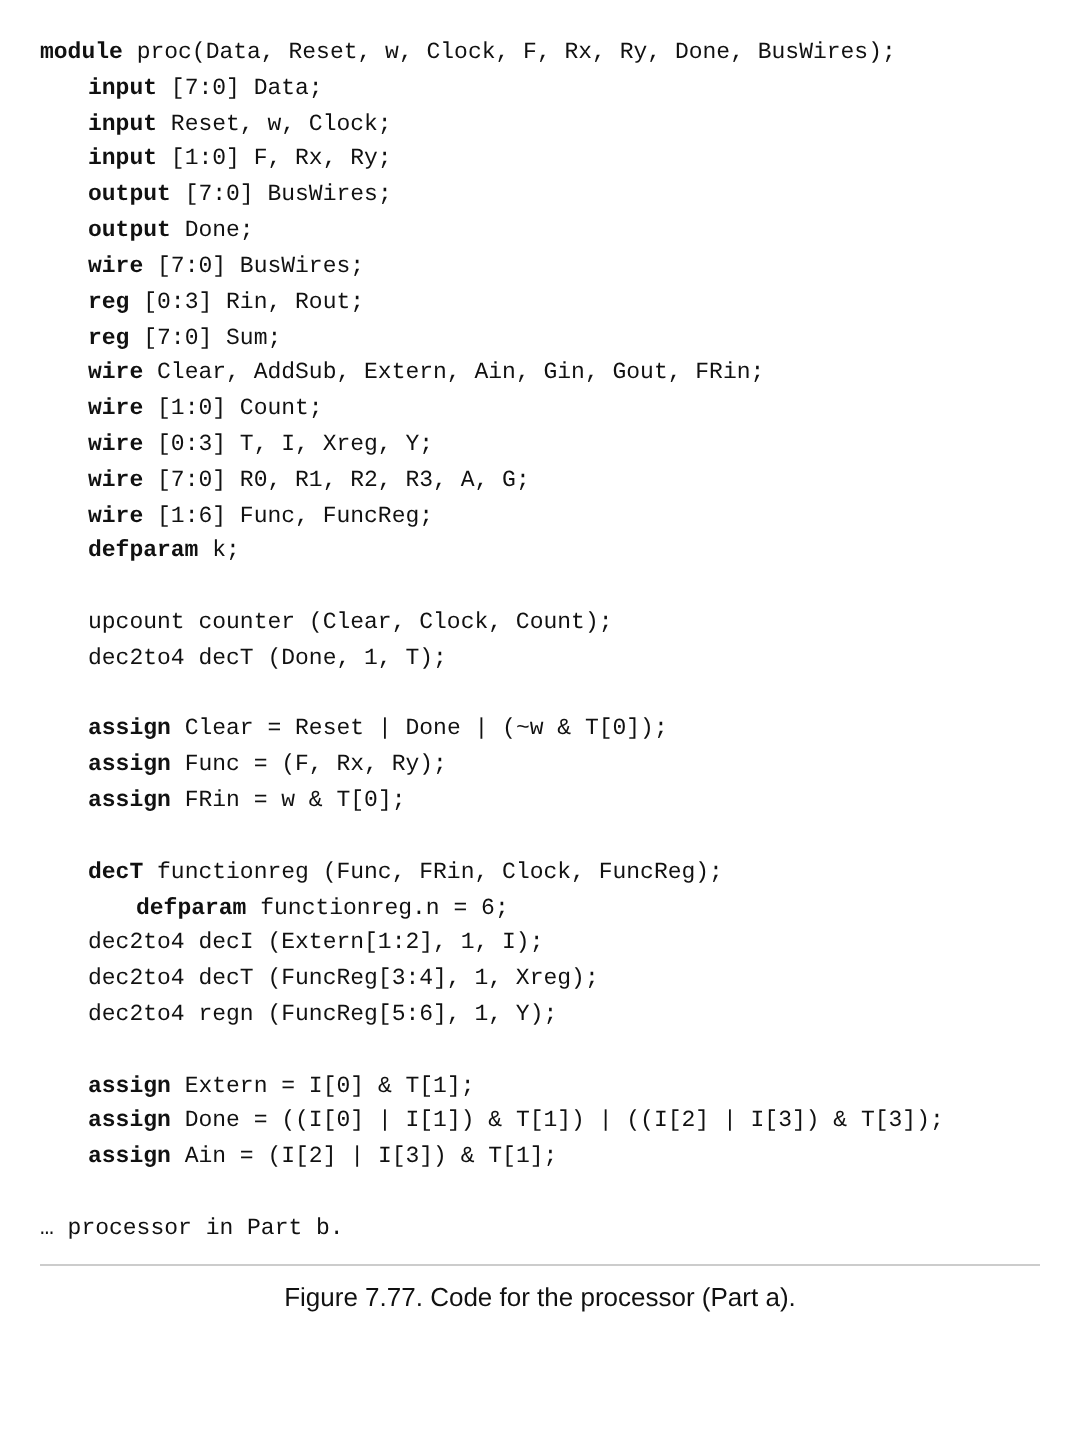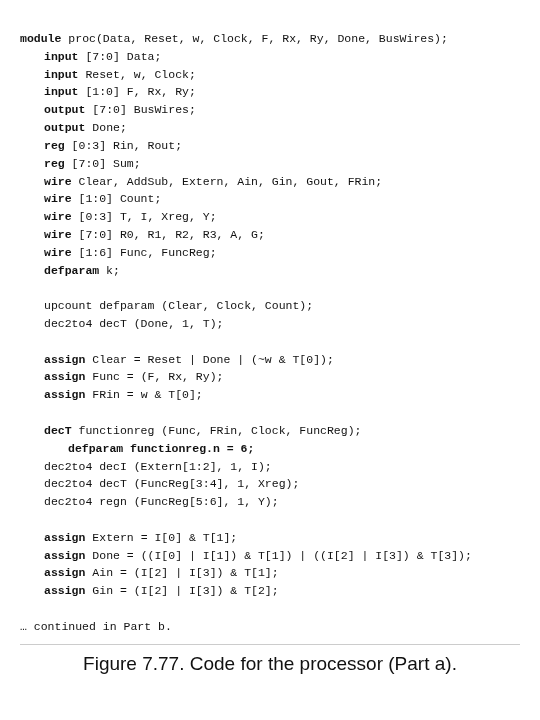--- a/index.html
+++ b/index.html
@@ -11,75 +11,74 @@
       font-size: 11.5px;
       color: #111;
       overflow: hidden;
     }
     .page {
       width: 540px;
       height: 543px;
       display: flex;
       flex-direction: column;
       padding: 18px 20px 12px 20px;
-      margin-top: 12px;
     }
     .code-block {
       flex: 1;
       line-height: 1.55;
     }
     .code-line {
       white-space: pre;
       display: block;
     }
     .indent1 { padding-left: 24px; }
-    .indent2 { padding-left: 48px; font-weight: bold; }
+    .indent2 { padding-left: 48px; }
     .figure-caption {
       text-align: center;
       font-family: Arial, sans-serif;
-      font-size: 19px;
+      font-size: 13px;
       margin-top: 8px;
       padding-top: 8px;
       border-top: 1px solid #ccc;
     }
   </style>
 </head>
 <body>
 
 <div class="page">
   <div class="code-block" id="code-container">
       <div class="code-line"><strong>module</strong> proc(Data, Reset, w, Clock, F, Rx, Ry, Done, BusWires);</div>
       <div class="code-line indent1"><strong>input</strong> [7:0] Data;</div>
       <div class="code-line indent1"><strong>input</strong> Reset, w, Clock;</div>
       <div class="code-line indent1"><strong>input</strong> [1:0] F, Rx, Ry;</div>
       <div class="code-line indent1"><strong>output</strong> [7:0] BusWires;</div>
       <div class="code-line indent1"><strong>output</strong> Done;</div>
+      <div class="code-line indent1"><strong>wire</strong> [7:0] BusWires;</div>
       <div class="code-line indent1"><strong>reg</strong> [0:3] Rin, Rout;</div>
       <div class="code-line indent1"><strong>reg</strong> [7:0] Sum;</div>
       <div class="code-line indent1"><strong>wire</strong> Clear, AddSub, Extern, Ain, Gin, Gout, FRin;</div>
       <div class="code-line indent1"><strong>wire</strong> [1:0] Count;</div>
       <div class="code-line indent1"><strong>wire</strong> [0:3] T, I, Xreg, Y;</div>
       <div class="code-line indent1"><strong>wire</strong> [7:0] R0, R1, R2, R3, A, G;</div>
       <div class="code-line indent1"><strong>wire</strong> [1:6] Func, FuncReg;</div>
       <div class="code-line indent1"><strong>defparam</strong> k;</div>
       <div class="code-line">&nbsp;</div>
-      <div class="code-line indent1">upcount defparam (Clear, Clock, Count);</div>
+      <div class="code-line indent1">upcount counter (Clear, Clock, Count);</div>
       <div class="code-line indent1">dec2to4 decT (Done, 1, T);</div>
       <div class="code-line">&nbsp;</div>
       <div class="code-line indent1"><strong>assign</strong> Clear = Reset | Done | (~w &amp; T[0]);</div>
       <div class="code-line indent1"><strong>assign</strong> Func = (F, Rx, Ry);</div>
       <div class="code-line indent1"><strong>assign</strong> FRin = w &amp; T[0];</div>
       <div class="code-line">&nbsp;</div>
       <div class="code-line indent1"><strong>decT</strong> functionreg (Func, FRin, Clock, FuncReg);</div>
       <div class="code-line indent2"><strong>defparam</strong> functionreg.n = 6;</div>
       <div class="code-line indent1">dec2to4 decI (Extern[1:2], 1, I);</div>
       <div class="code-line indent1">dec2to4 decT (FuncReg[3:4], 1, Xreg);</div>
       <div class="code-line indent1">dec2to4 regn (FuncReg[5:6], 1, Y);</div>
       <div class="code-line">&nbsp;</div>
       <div class="code-line indent1"><strong>assign</strong> Extern = I[0] &amp; T[1];</div>
       <div class="code-line indent1"><strong>assign</strong> Done = ((I[0] | I[1]) &amp; T[1]) | ((I[2] | I[3]) &amp; T[3]);</div>
       <div class="code-line indent1"><strong>assign</strong> Ain = (I[2] | I[3]) &amp; T[1];</div>
-      <div class="code-line indent1"><strong>assign</strong> Gin = (I[2] | I[3]) &amp; T[2];</div>
       <div class="code-line">&nbsp;</div>
-      <div class="code-line">… continued in Part b.</div>
+      <div class="code-line">… processor in Part b.</div>
     </div>
   <div class="figure-caption">Figure 7.77.  Code for the processor (Part a).</div>
 </div>
 
 </body></html>

